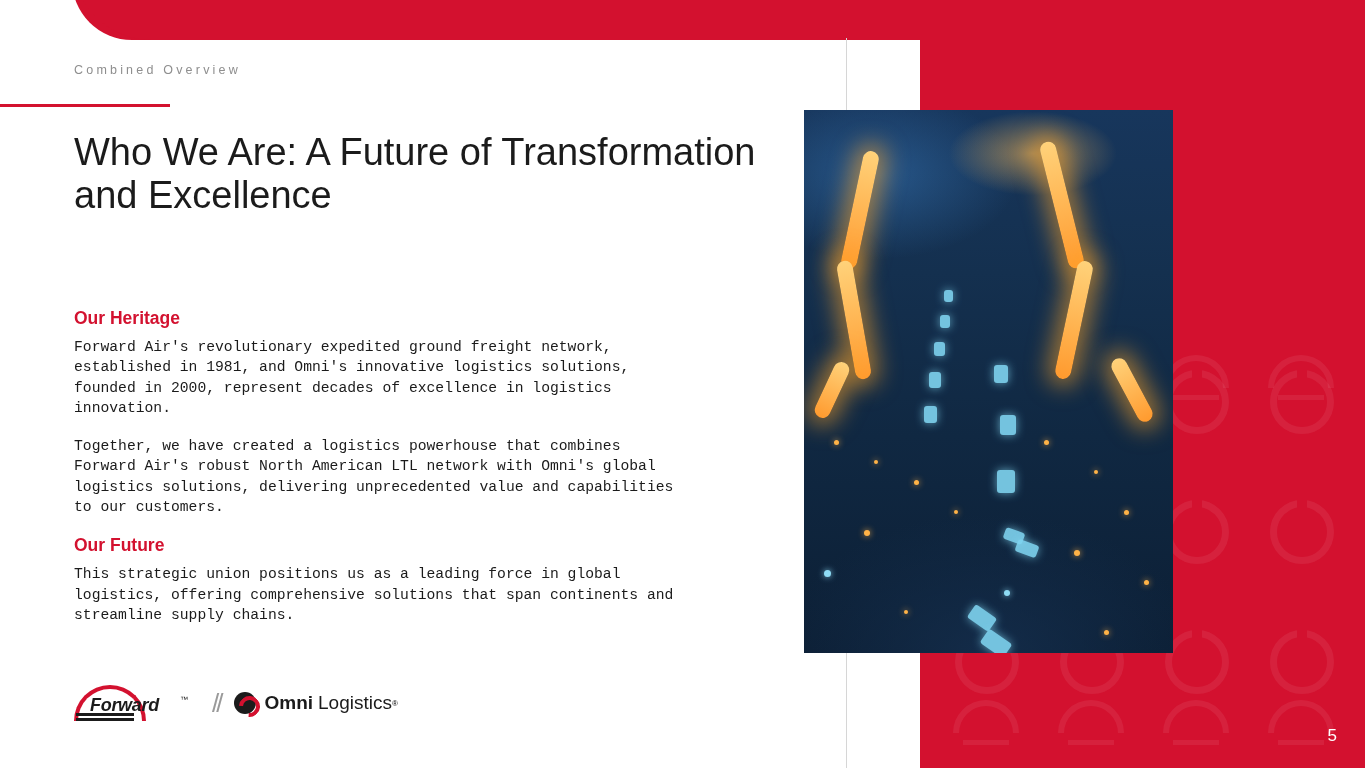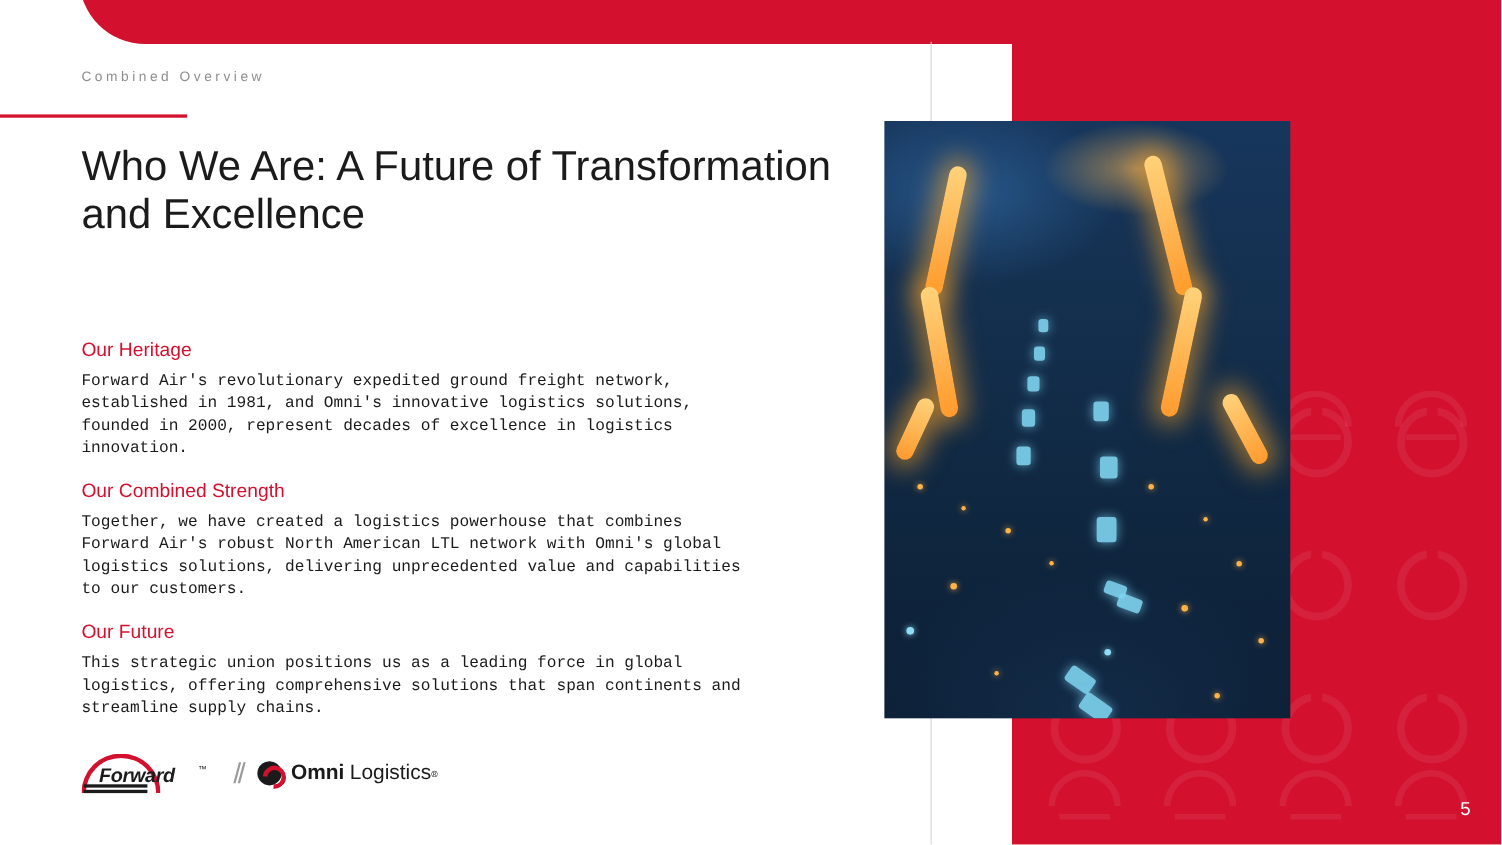--- a/index.html
+++ b/index.html
@@ -133,21 +133,21 @@
     position: absolute;
     left: 74px;
     top: 308px;
     width: 615px;
   }
   .block { margin-bottom: 18px; }
   .block-head {
     color: #D3112F;
     font-size: 17.5px;
     margin: 0 0 8px 0;
-    font-weight: normal;
+    font-weight: bold;
     font-family: "Liberation Sans", sans-serif;
   }
   .block-body {
     color: #1b1b1b;
     font-size: 14.7px;
     line-height: 1.38;
     margin: 0;
     font-family: Liberation Mono, monospace;
   }
 
@@ -319,21 +319,20 @@
   <div class="rule-red"></div>
 
   <div class="title">Who We Are: A Future of Transformation and Excellence</div>
 
   <div class="blocks">
     <div class="block">
       <h3 class="block-head">Our Heritage</h3>
       <p class="block-body">Forward Air's revolutionary expedited ground freight network, established in 1981, and Omni's innovative logistics solutions, founded in 2000, represent decades of excellence in logistics innovation.</p>
     </div>
     <div class="block">
-      <h3 class="block-head">Our Combined Strength</h3>
       <p class="block-body">Together, we have created a logistics powerhouse that combines Forward Air's robust North American LTL network with Omni's global logistics solutions, delivering unprecedented value and capabilities to our customers.</p>
     </div>
     <div class="block">
       <h3 class="block-head">Our Future</h3>
       <p class="block-body">This strategic union positions us as a leading force in global logistics, offering comprehensive solutions that span continents and streamline supply chains.</p>
     </div>
   </div>
 
   <div class="photo">
     <div class="road"></div>

